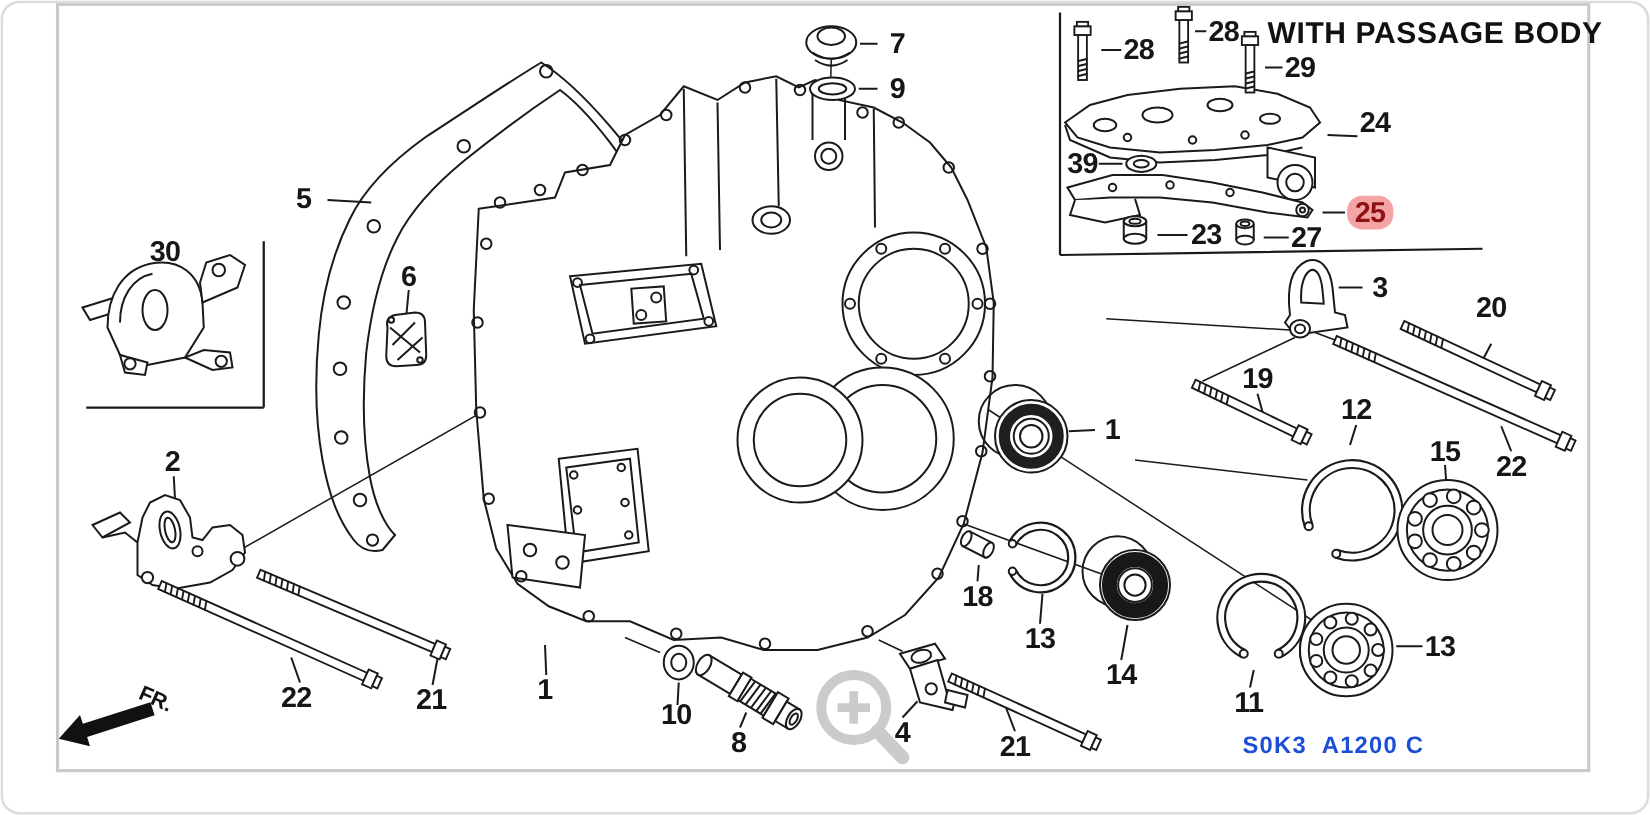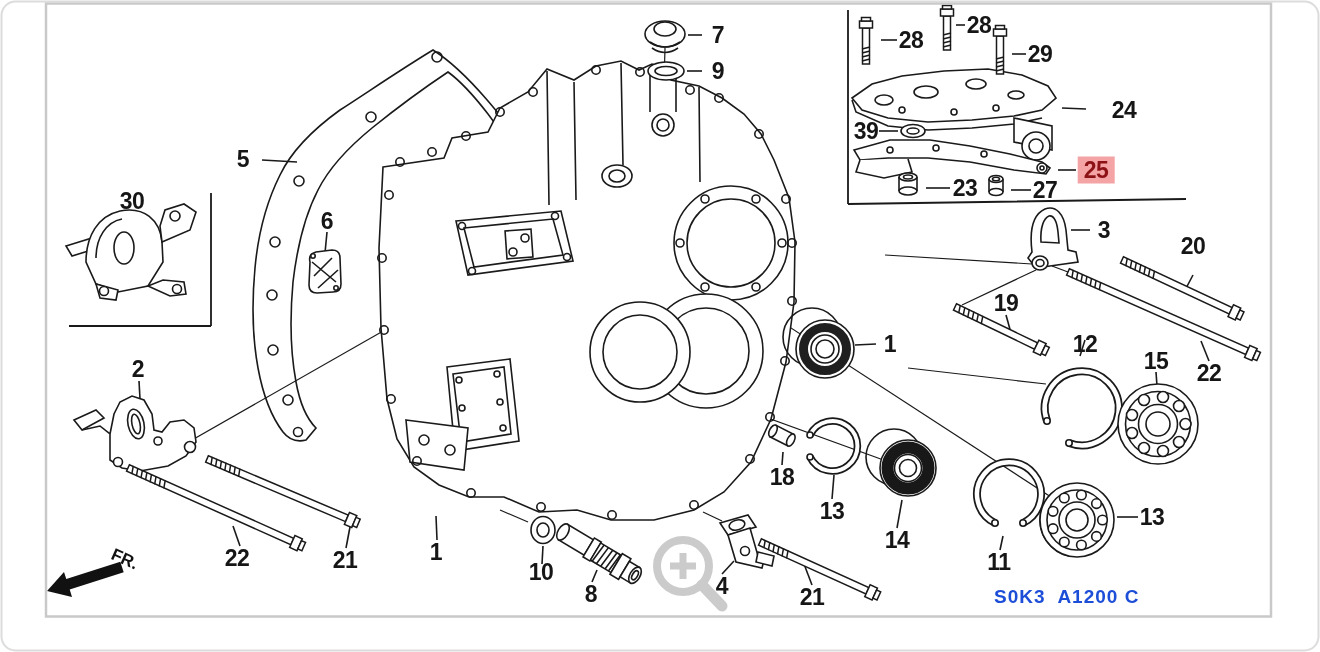--- a/index.html
+++ b/index.html
@@ -9,21 +9,21 @@
   }
   svg{position:absolute;left:0;top:0;}
   .callout-layer{position:absolute;left:0;top:0;width:100%;height:100%;}
   .callout{
     position:absolute;transform:translate(-50%,-50%);
     font:bold 23px "Liberation Sans",sans-serif;color:#161616;
     letter-spacing:-0.5px;line-height:1;white-space:nowrap;cursor:pointer;
   }
   .callout.hl{
     background:var(--hl-bg,#f5a4a6);color:var(--hl-fg,#8c1216);
-    padding:2px 6px;border-radius:0;
+    padding:2px 6px;border-radius:12px;
   }
   .inset-title{
     position:absolute;left:1014px;top:13px;
     font:bold 24px "Liberation Sans",sans-serif;color:#111;
     letter-spacing:0.5px;white-space:pre;
   }
   .diagram-code{
     position:absolute;left:994px;top:586px;
     font:bold 19px "Liberation Sans",sans-serif;color:#1d4ed8;
     letter-spacing:1px;white-space:pre;
@@ -481,31 +481,32 @@
       <div class="callout" style="left: 541px; top: 572px;">10</div>
       <div class="callout" style="left: 591px; top: 594px;">8</div>
       <div class="callout" style="left: 722px; top: 586px;">4</div>
       <div class="callout" style="left: 812px; top: 597px;">21</div>
       <div class="callout" style="left: 782px; top: 477px;">18</div>
       <div class="callout" style="left: 832px; top: 511px;">13</div>
       <div class="callout" style="left: 897px; top: 540px; text-align: center;">14</div>
       <div class="callout" style="left: 999px; top: 562px;">11</div>
       <div class="callout" style="left: 1152px; top: 517px;">13</div>
       <div class="callout" style="left: 1156px; top: 361px; text-align: center;">15</div>
-      <div class="callout" style="left: 1085px; top: 328px; margin-top: 16px;">12</div>
+      <div class="callout" style="left: 1085px; top: 328px;">12</div>
       <div class="callout" style="left: 890px; top: 344px;">1</div>
       <div class="callout" style="left: 1006px; top: 303px;">19</div>
       <div class="callout" style="left: 1104px; top: 230px;">3</div>
       <div class="callout" style="left: 1193px; top: 246px;">20</div>
       <div class="callout" style="left: 1209px; top: 373px;">22</div>
       <div class="callout" style="left: 911px; top: 40px;">28</div>
       <div class="callout" style="left: 979px; top: 25px;">28</div>
       <div class="callout" style="left: 1040px; top: 54px;">29</div>
-      <div class="callout" style="left: 1100px; top: 110px; margin-left: 24px;">24</div>
+      <div class="callout" style="left: 1100px; top: 98px;">24</div>
       <div class="callout" style="left: 866px; top: 131px;">39</div>
       <div class="callout hl" style="left: 1096px; top: 170px;">25</div>
       <div class="callout" style="left: 965px; top: 188px;">23</div>
       <div class="callout" style="left: 1045px; top: 190px;">27</div>
     </div>
+<div class="inset-title">WITH PASSAGE BODY</div>
 <div class="diagram-code">S0K3  A1200 C</div>
 <div class="fr-label">FR.</div>
 
 </div>
 
 </body></html>

